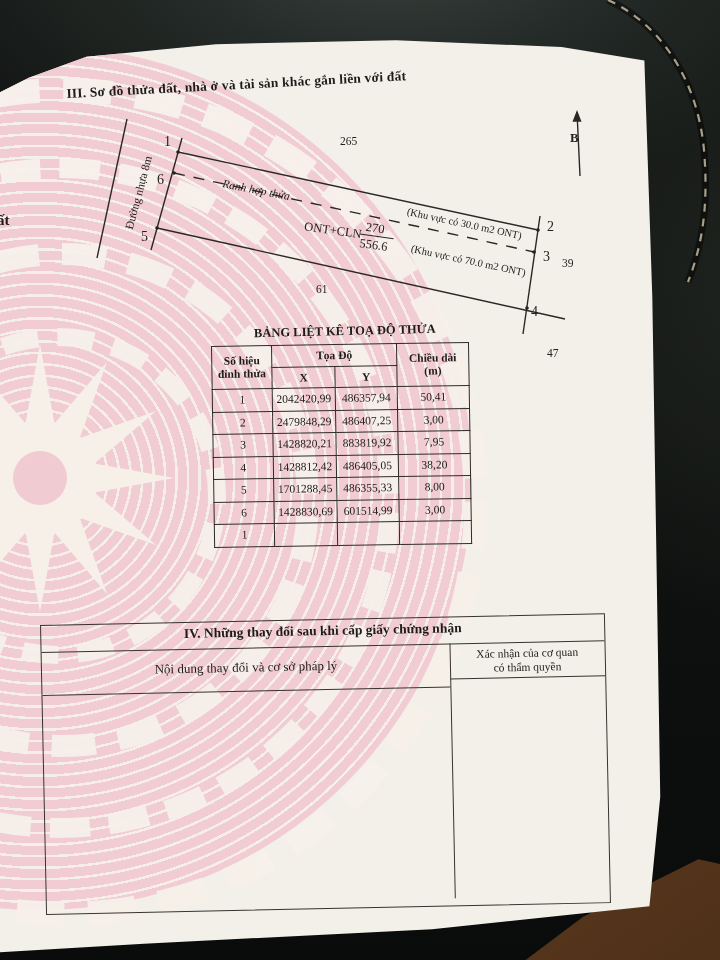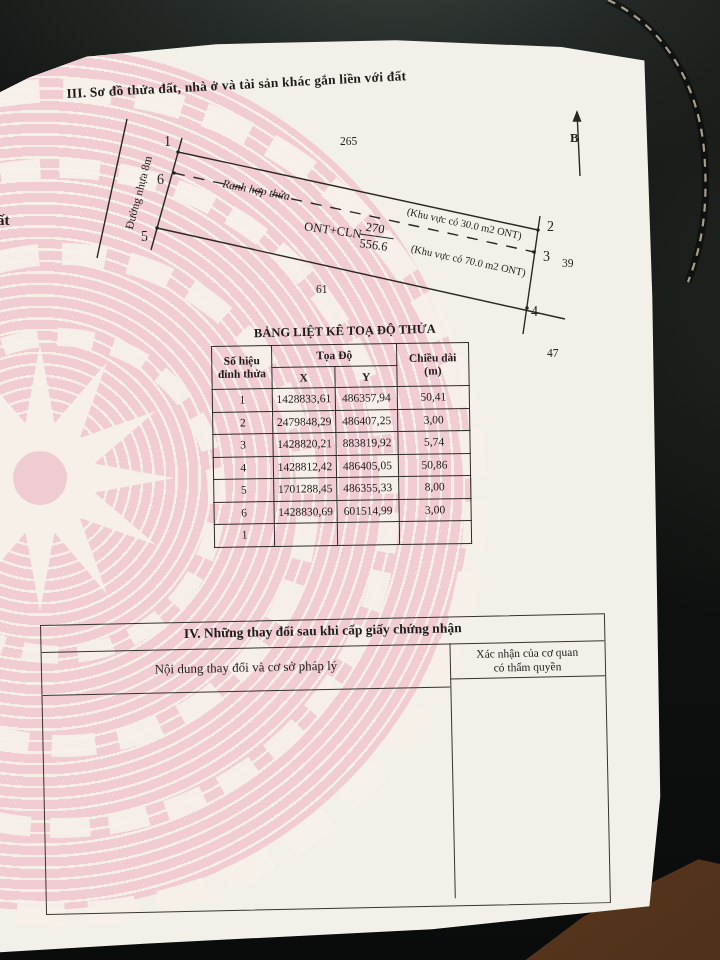--- a/index.html
+++ b/index.html
@@ -170,41 +170,41 @@
           <th rowspan="2">Chiều dài (m)</th>
         </tr>
         <tr>
           <th>X</th>
           <th>Y</th>
         </tr>
       </thead>
       <tbody>
         <tr>
           <td>1</td>
-          <td>1428833,61</td>
+          <td>2042420,99</td>
           <td>486357,94</td>
           <td>50,41</td>
         </tr>
         <tr>
           <td>2</td>
           <td>2479848,29</td>
           <td>486407,25</td>
           <td>3,00</td>
         </tr>
         <tr>
           <td>3</td>
           <td>1428820,21</td>
           <td>883819,92</td>
-          <td>5,74</td>
+          <td>7,95</td>
         </tr>
         <tr>
           <td>4</td>
           <td>1428812,42</td>
           <td>486405,05</td>
-          <td>50,86</td>
+          <td>38,20</td>
         </tr>
         <tr>
           <td>5</td>
           <td>1701288,45</td>
           <td>486355,33</td>
           <td>8,00</td>
         </tr>
         <tr>
           <td>6</td>
           <td>1428830,69</td>

